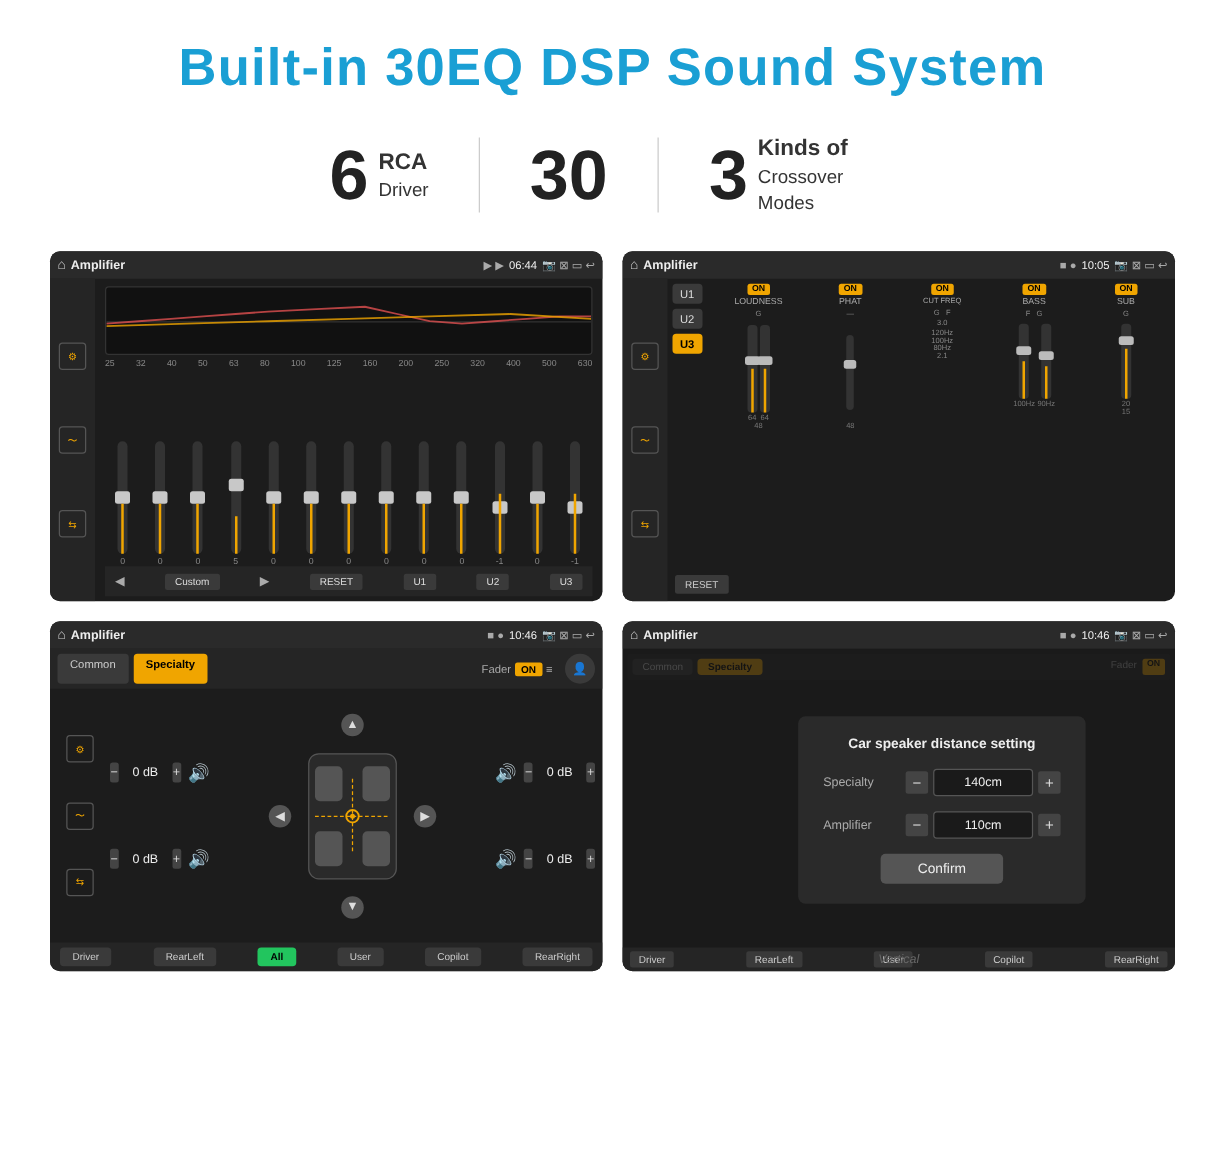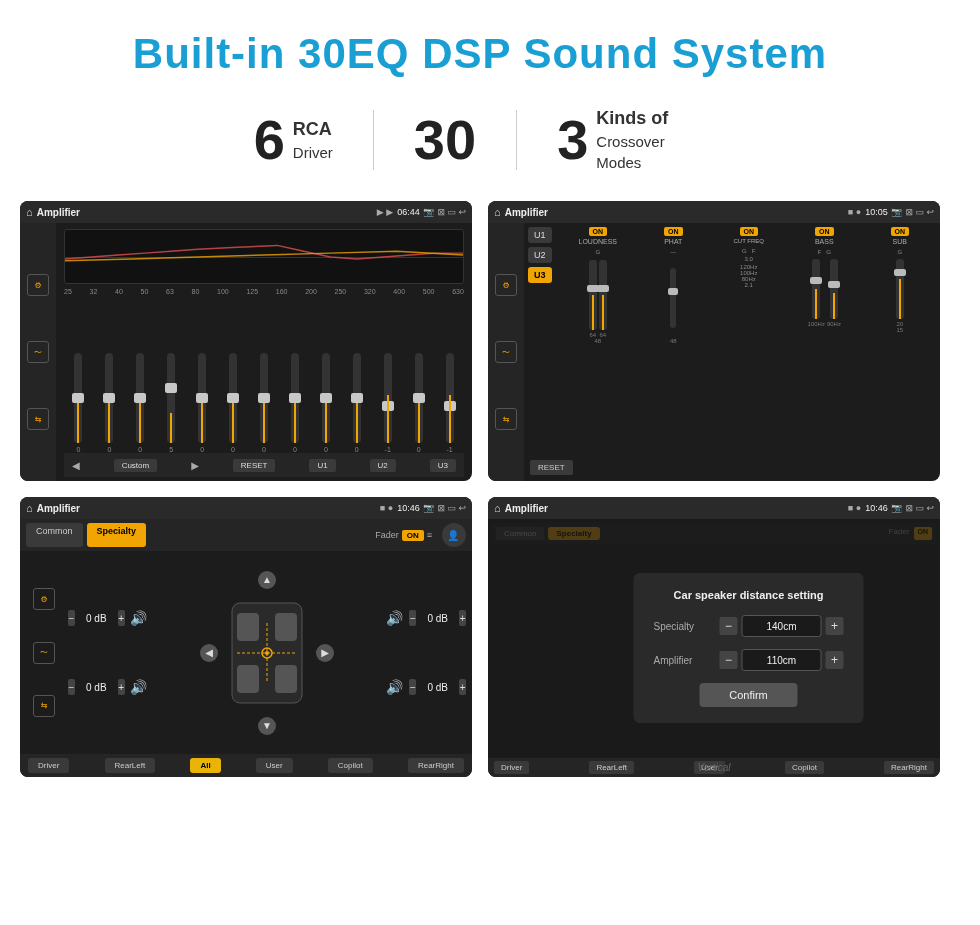--- a/index.html
+++ b/index.html
@@ -8,21 +8,21 @@
       height: 925px;
       background: #ffffff;
       font-family: Arial, sans-serif;
       overflow: hidden;
     }
 
     .page-wrapper {
       width: 980px;
       height: 925px;
       background: #fff;
-      padding: 30px 40px 20px 20px;
+      padding: 30px 40px 20px 40px;
     }
 
     
     .main-title {
       text-align: center;
       font-size: 42px;
       font-weight: 900;
       color: #1a9fd4;
       margin-bottom: 28px;
       letter-spacing: 1px;
@@ -380,21 +380,21 @@
       background: #252525;
     }
     .fader-bottom-btn {
       background: #3a3a3a;
       color: #ccc;
       font-size: 8px;
       padding: 3px 10px;
       border-radius: 3px;
     }
     .fader-bottom-btn.active-yellow {
-      background: #eab308;
+      background: #22c55e;
       color: #000;
       font-weight: bold;
     }
 
     
     .distance-screen {
       background: #1c1c1c;
     }
     .distance-content {
       position: relative;

